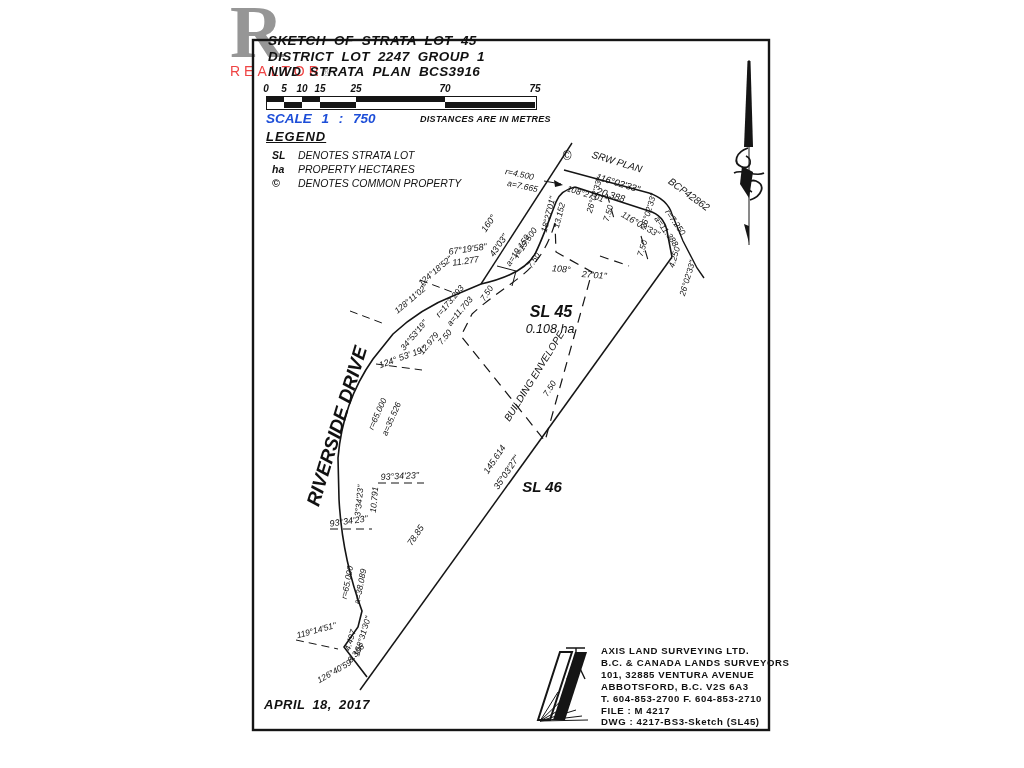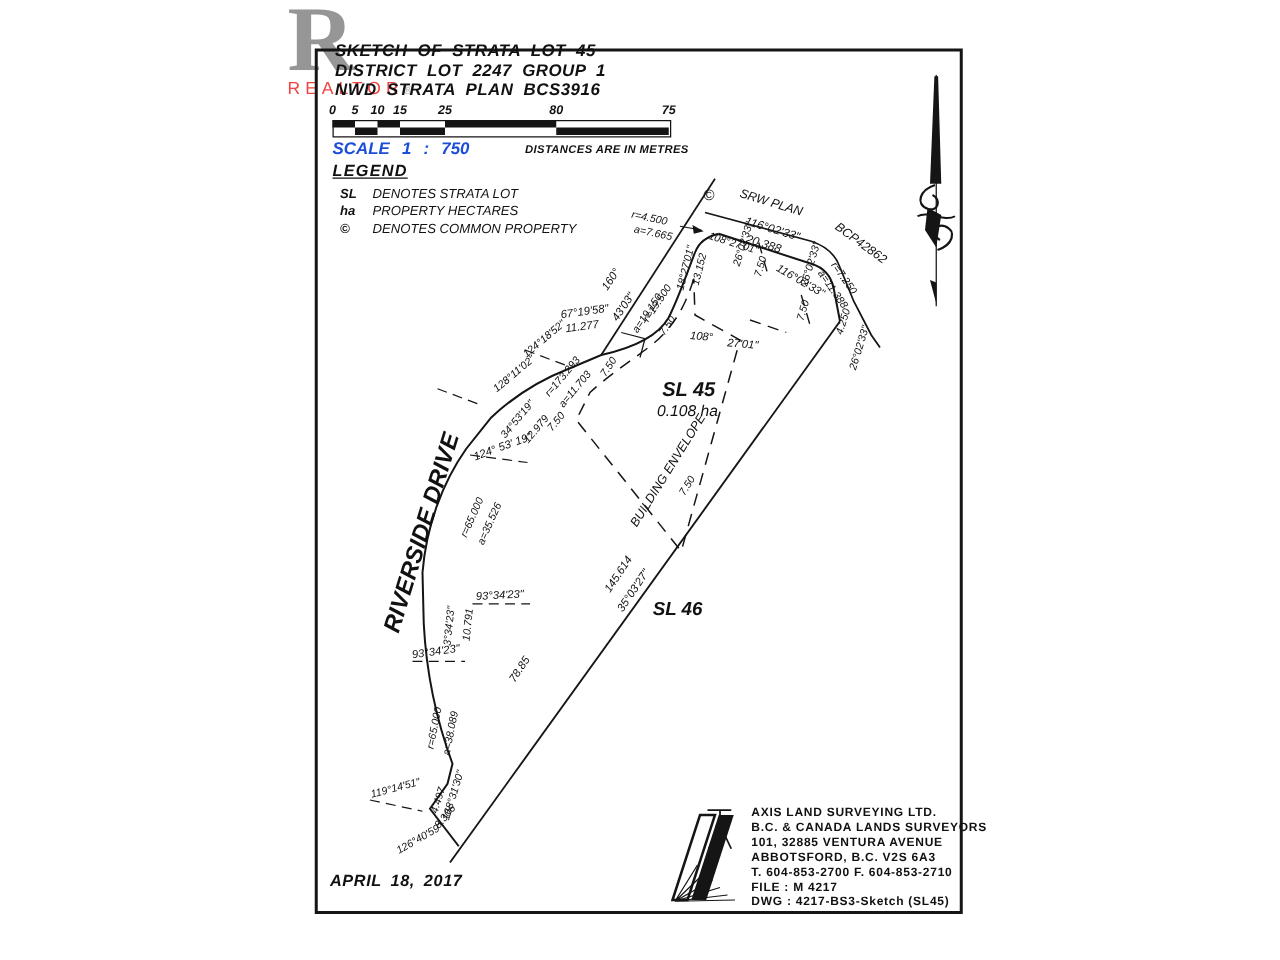--- a/index.html
+++ b/index.html
@@ -161,21 +161,21 @@
     <div class="abs" style="left:356px;top:96px;width:89px;height:6px;background:#151515;"></div>
     <div class="abs" style="left:284px;top:102px;width:18px;height:6px;background:#151515;"></div>
     <div class="abs" style="left:320px;top:102px;width:36px;height:6px;background:#151515;"></div>
     <div class="abs" style="left:445px;top:102px;width:90px;height:6px;background:#151515;"></div>
     <div class="abs" style="left:0;top:96px;">
       <span class="sb-tick" style="left:266px;">0</span>
       <span class="sb-tick" style="left:284px;">5</span>
       <span class="sb-tick" style="left:302px;">10</span>
       <span class="sb-tick" style="left:320px;">15</span>
       <span class="sb-tick" style="left:356px;">25</span>
-      <span class="sb-tick" style="left:445px;">80</span>
+      <span class="sb-tick" style="left:445px;">70</span>
       <span class="sb-tick" style="left:535px;">75</span>
     </div>
   </div>
   <div id="scale-line" class="abs" style="left:266px;top:111px;">SCALE  1 : 750</div>
   <div id="units-note" class="abs" style="left:420px;top:114px;">DISTANCES ARE IN METRES</div>
 
   <div id="legend-head" class="abs" style="left:266px;top:129px;">LEGEND</div>
   <div class="lg-row" style="left:272px;top:149px;">
     <span class="lg-sym">SL</span><span>DENOTES STRATA LOT</span>
   </div>

